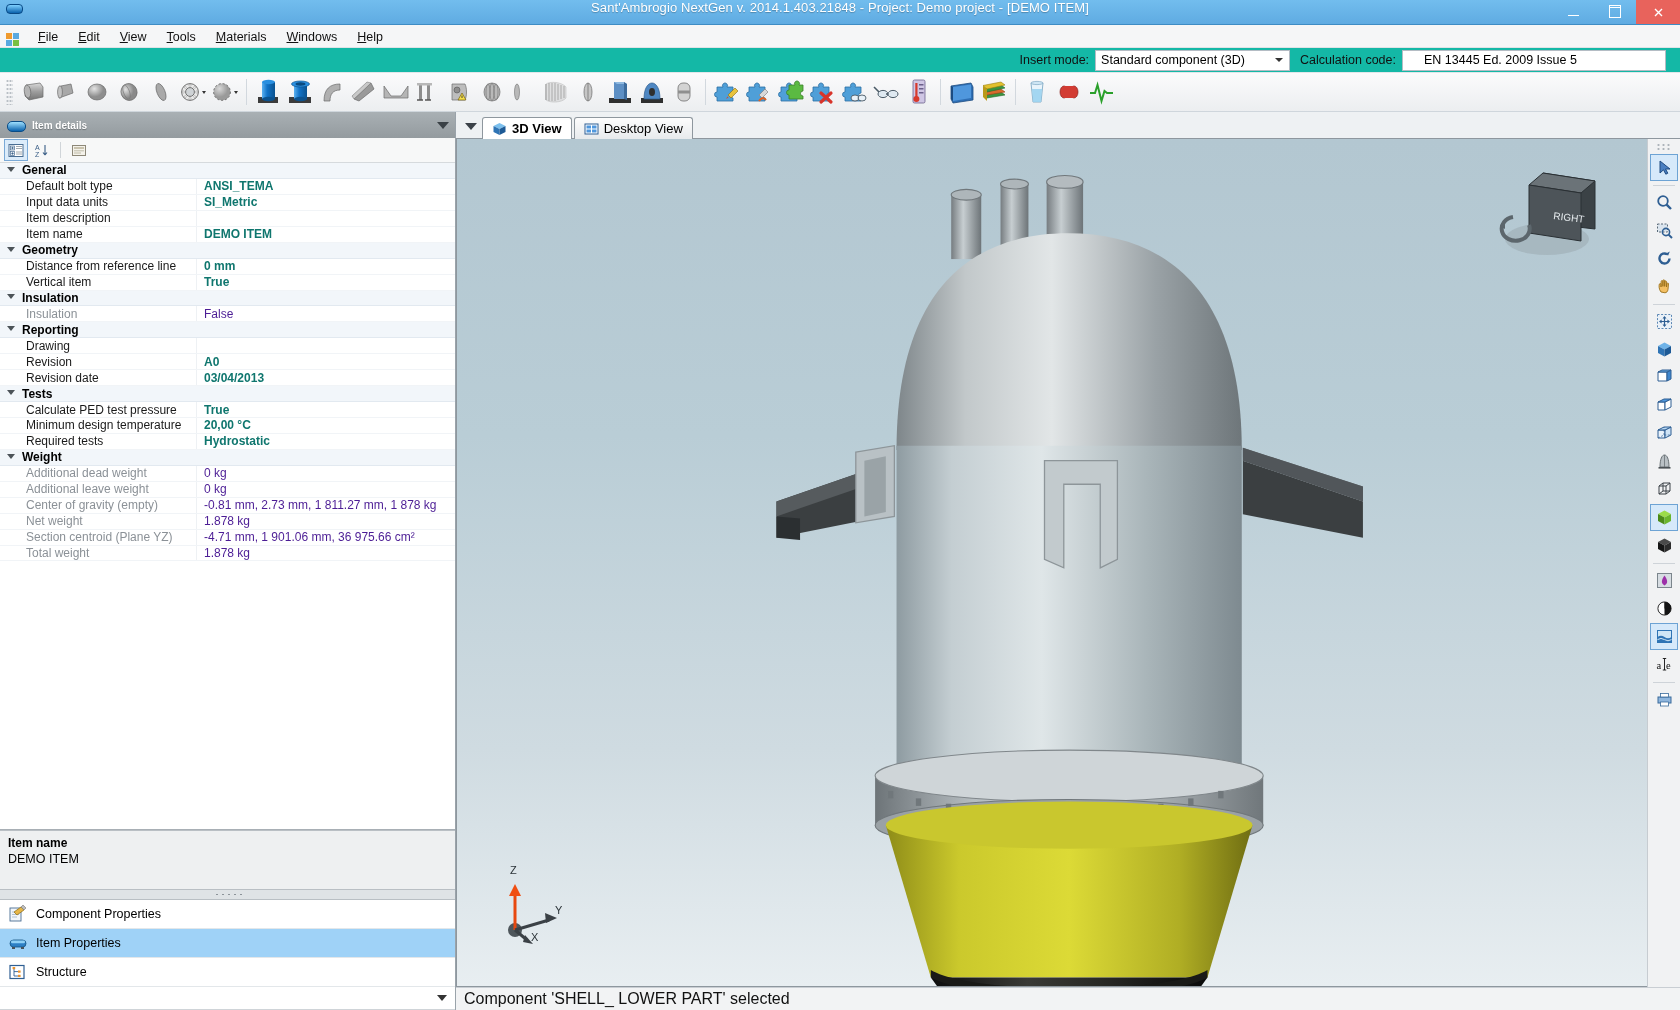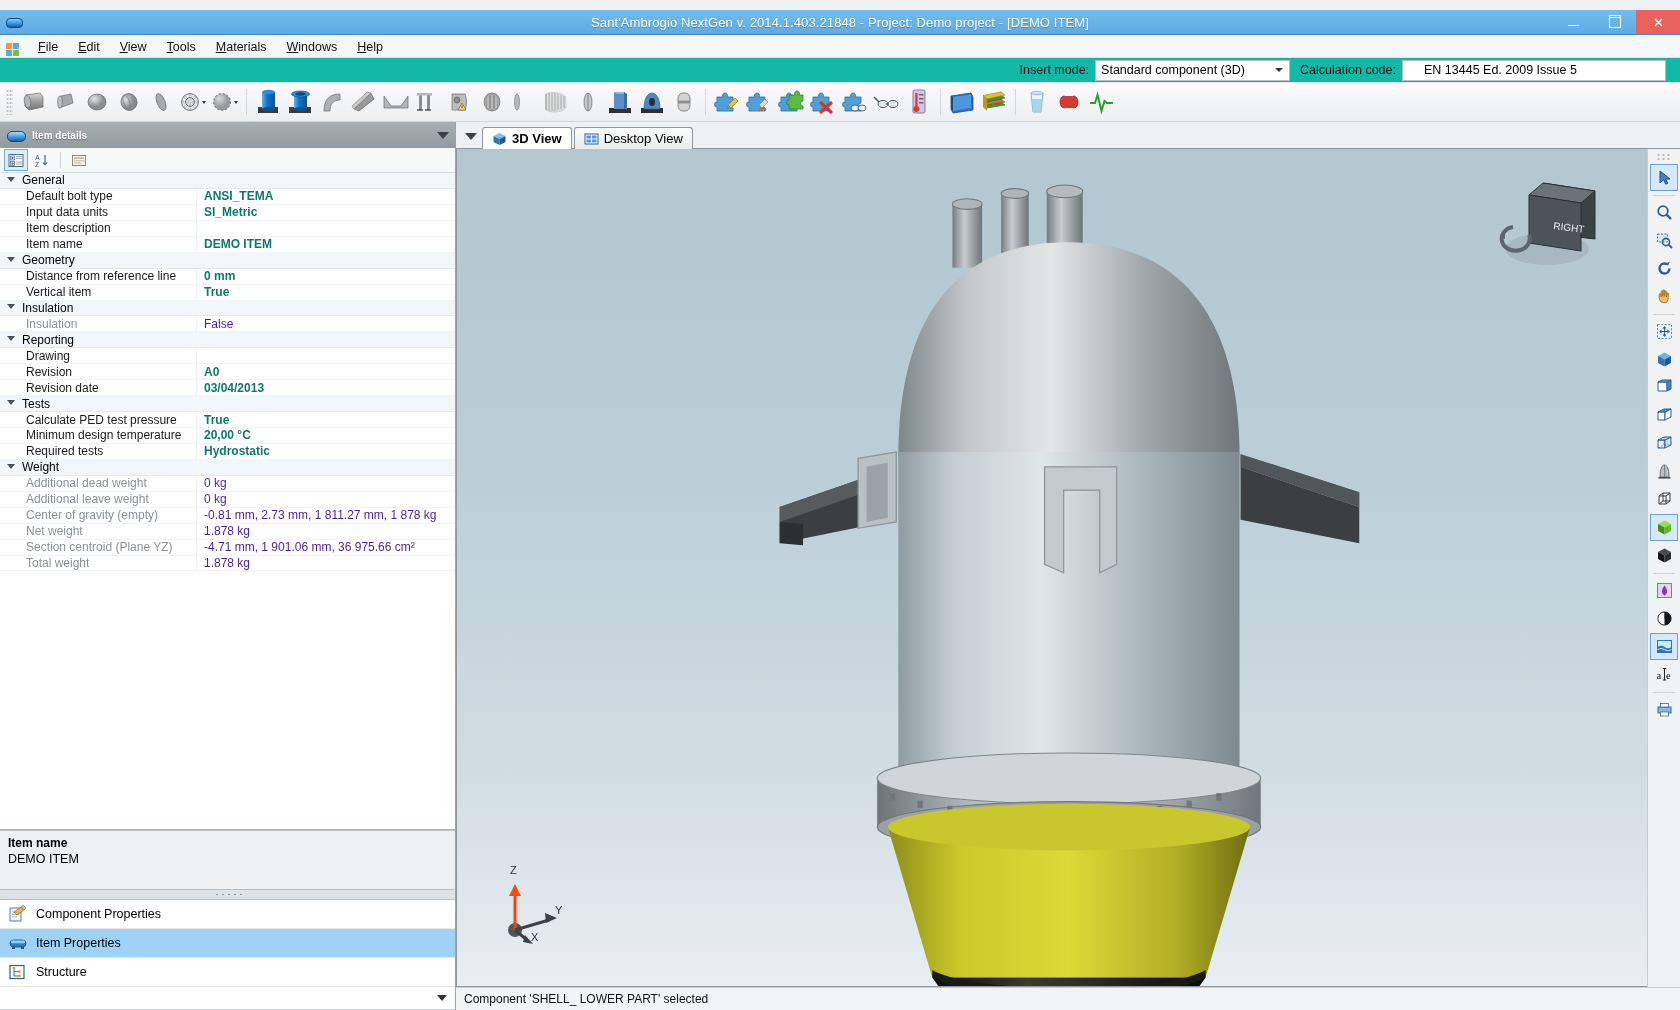--- a/index.html
+++ b/index.html
@@ -8,21 +8,21 @@
     font-family:"Liberation Sans", sans-serif;
     font-size:12px;color:#000;background:#f0f0f0;
     -webkit-font-smoothing:antialiased;
   }
   .app{position:relative;width:1680px;height:1010px;display:flex;flex-direction:column;
        background:#eef1f3;}
 
   
   .titlebar{height:24px;flex:0 0 24px;background:#69b5e8;
             background:linear-gradient(#72bdee,#5fabe2);
-            display:flex;align-items:center;position:relative;border-bottom:1px solid #3e8cc4;margin-top:10px;}
+            display:flex;align-items:flex-start;position:relative;border-bottom:1px solid #3e8cc4;}
   .titlebar .tb-icon{width:18px;height:16px;margin-left:5px;position:relative;}
   .tb-vessel{position:absolute;left:1px;top:4px;width:15px;height:8px;border-radius:4px/4px;
              background:linear-gradient(#7fd0ff,#0a62ad);border:1px solid #084a86;}
   .titlebar .title{position:absolute;left:0;right:0;text-align:center;
                    font-size:13px;color:#fff;letter-spacing:.1px;
                    text-shadow:0 1px 1px rgba(0,0,0,.25);pointer-events:none;}
   .winbtns{margin-left:auto;display:flex;height:24px;}
   .winbtn{width:42px;height:24px;display:flex;align-items:center;justify-content:center;
           color:#fff;font-size:13px;line-height:1;}
   .winbtn.close{background:#e8635c;width:44px;font-size:15px;}
@@ -89,21 +89,21 @@
   .pg-sep{width:1px;height:16px;background:#d0d5d9;margin:0 4px;}
 
   .grid{flex:1 1 auto;background:#fff;overflow:hidden;position:relative;
         border-bottom:1px solid #a8afb5;}
   .grow{display:flex;height:14.95px;align-items:center;border-bottom:1px solid #f1f4f7;}
   .grow.cat{background:#f2f6fa;border-bottom:1px solid #e2e9f0;}
   .gexp{width:22px;text-align:center;color:#444;font-size:8px;}
   .gexp .tri{display:inline-block;width:0;height:0;border-left:4px solid transparent;
              border-right:4px solid transparent;border-top:5px solid #4c5358;
              position:relative;top:-1px;}
-  .gcat{font-weight:normal;font-size:12px;color:#000;}
+  .gcat{font-weight:bold;font-size:12px;color:#000;}
   .gname{width:170px;padding-left:4px;font-size:12px;color:#1a1a1a;white-space:nowrap;overflow:hidden;}
   .gname.dim{color:#8b9197;}
   .gsep{width:1px;align-self:stretch;background:#eef1f4;}
   .gval{padding-left:7px;font-size:12px;color:#0f766e;font-weight:bold;white-space:nowrap;}
   .gval.dim{color:#4c1d95;font-weight:normal;}
 
   .desc{height:60px;flex:0 0 60px;background:#eef0f1;border-top:1px solid #b9bfc4;
         border-bottom:1px solid #b9bfc4;padding:5px 8px;box-sizing:border-box;}
   .desc .d1{font-weight:bold;font-size:12px;}
   .desc .d2{font-size:12.5px;margin-top:2px;}
@@ -144,21 +144,21 @@
   .vgrip{height:8px;width:16px;margin:2px 0 3px 0;
          background-image:radial-gradient(circle,#adb4ba 1px,transparent 1.2px);
          background-size:5px 4px;}
   .vbtn{width:26px;height:25px;display:flex;align-items:center;justify-content:center;
         border:1px solid transparent;margin-bottom:1px;}
   .vbtn.active{border:1px solid #6da3d4;background:#d6e9fa;}
   .vsep{width:22px;height:1px;background:#ced3d8;margin:3px 0;}
 
   
   .status{height:22px;flex:0 0 22px;background:#f2f3f4;border-top:1px solid #c9ced3;
-          display:flex;align-items:center;padding-left:8px;font-size:12px;color:#111;}
+          display:flex;align-items:center;padding-left:8px;font-size:16px;color:#111;}
 
   
   .axis{position:absolute;left:36px;bottom:42px;width:70px;height:70px;}
   .axis span{position:absolute;font-size:11px;color:#2b3338;font-family:"Liberation Sans",sans-serif;}
 </style>
 </head>
 <body>
 
 <div class="app">
 

